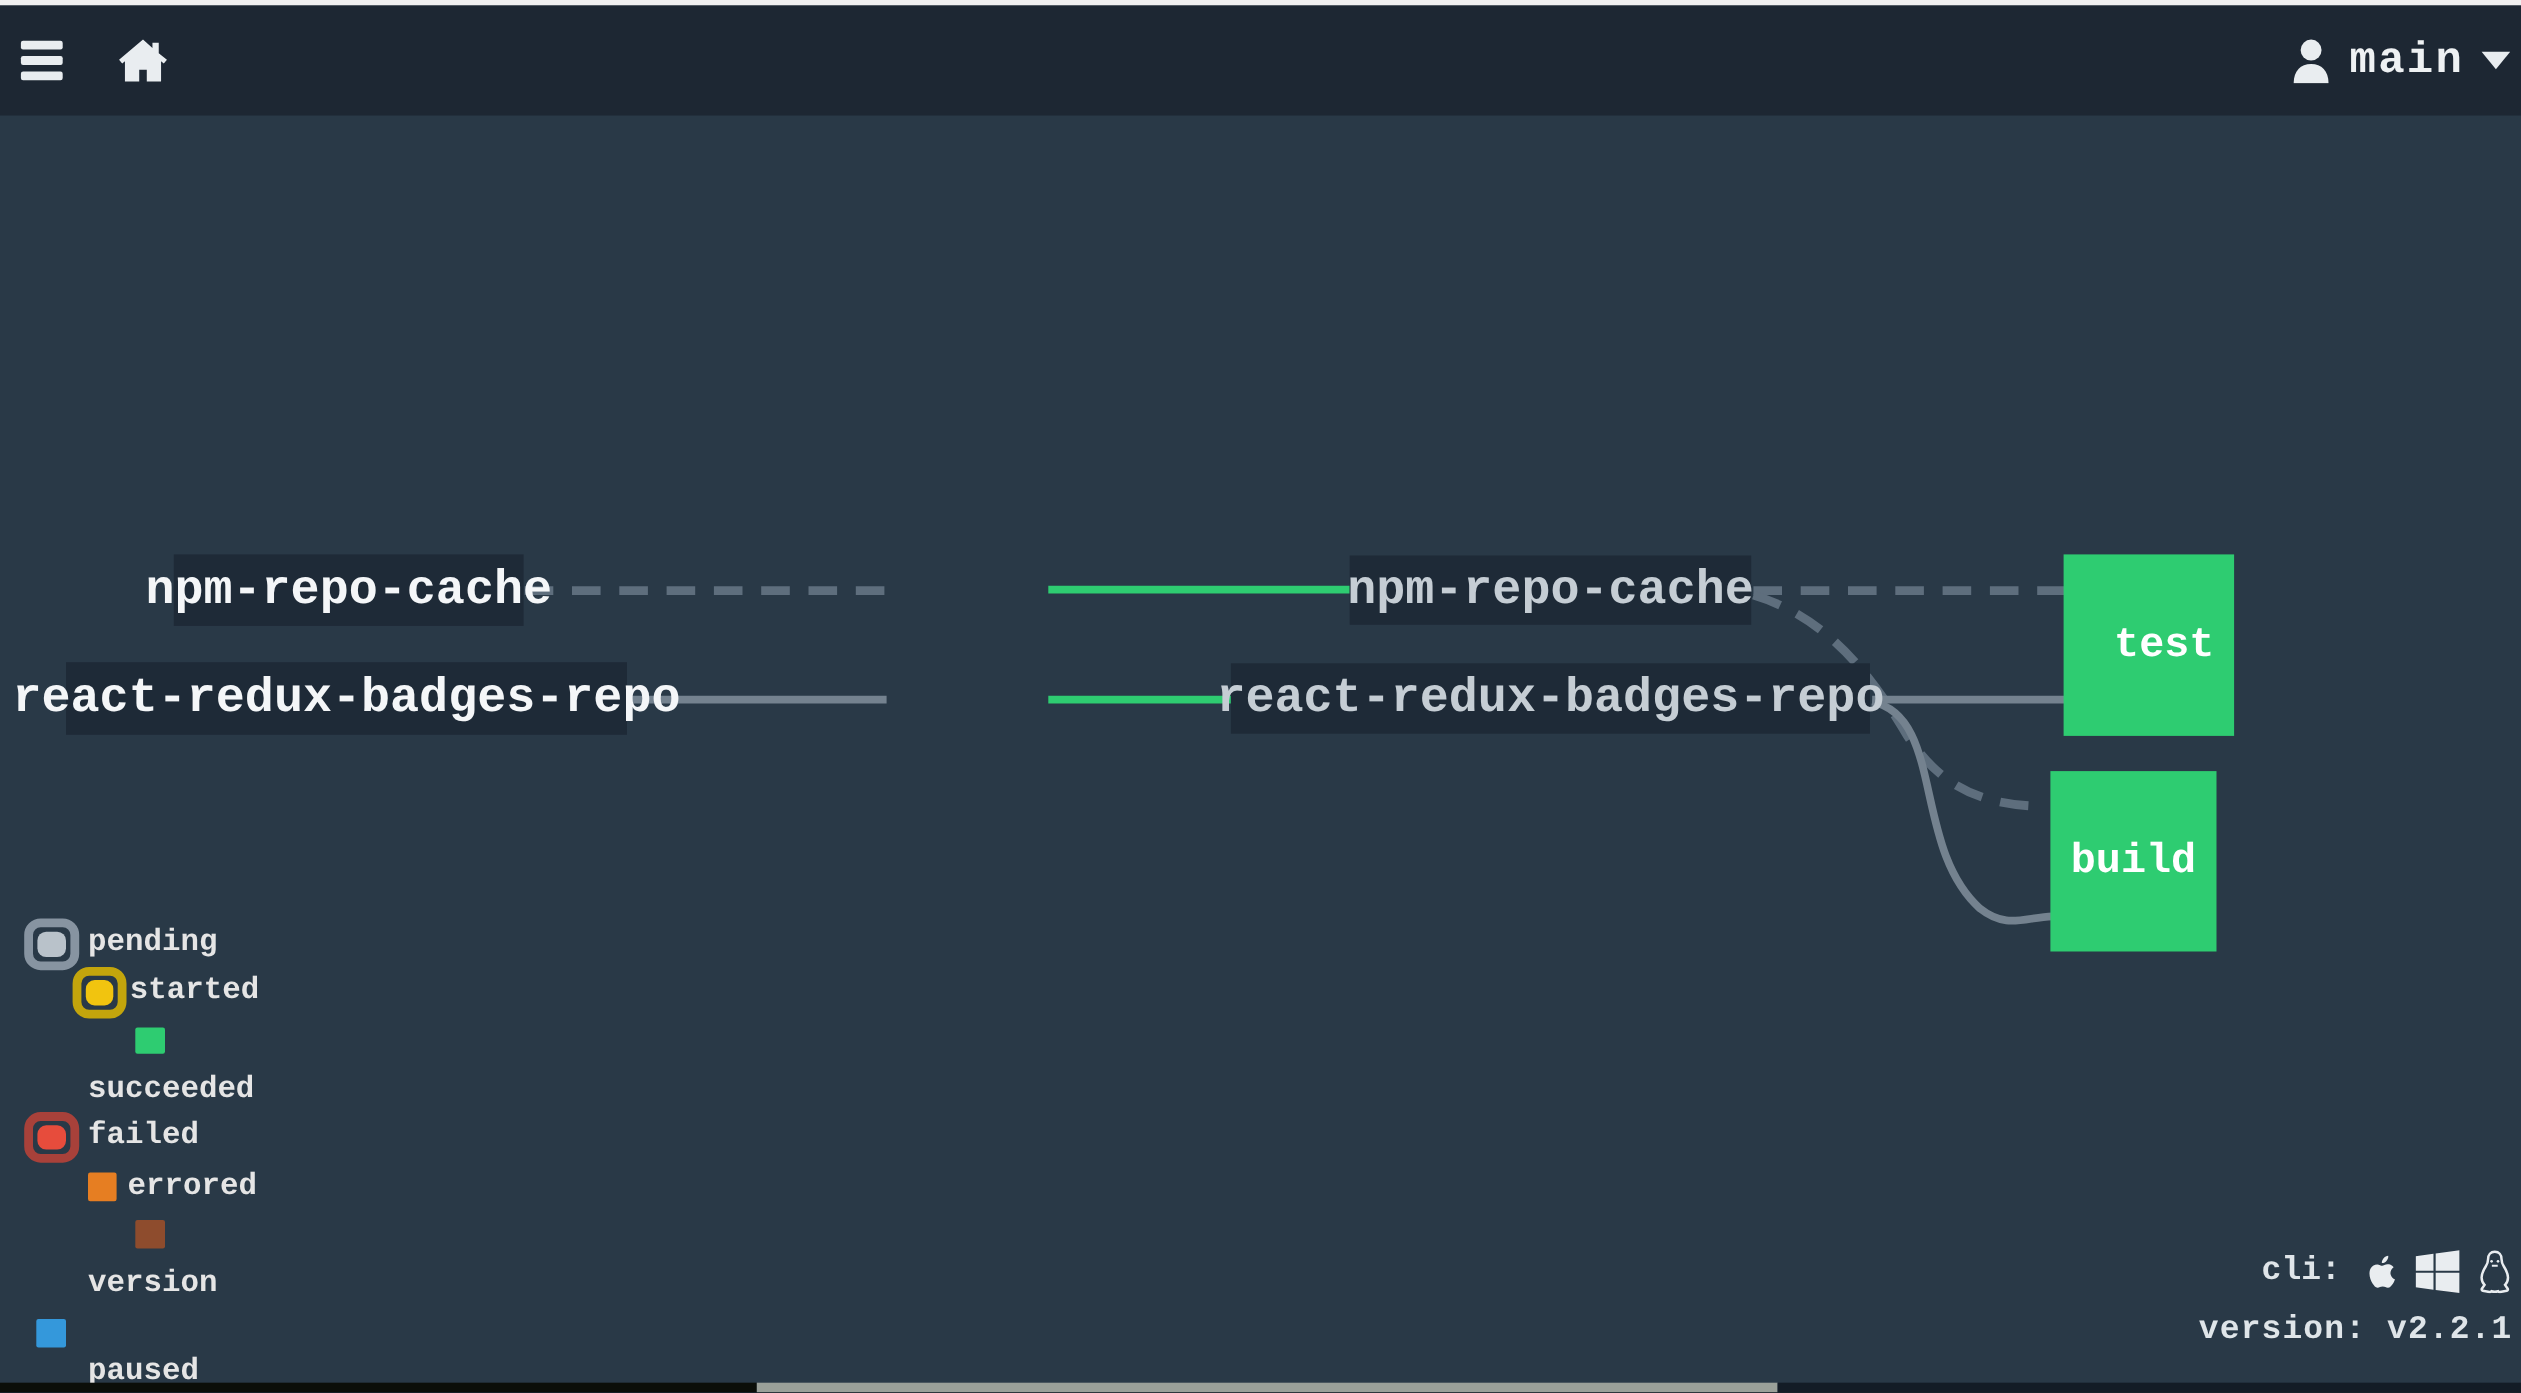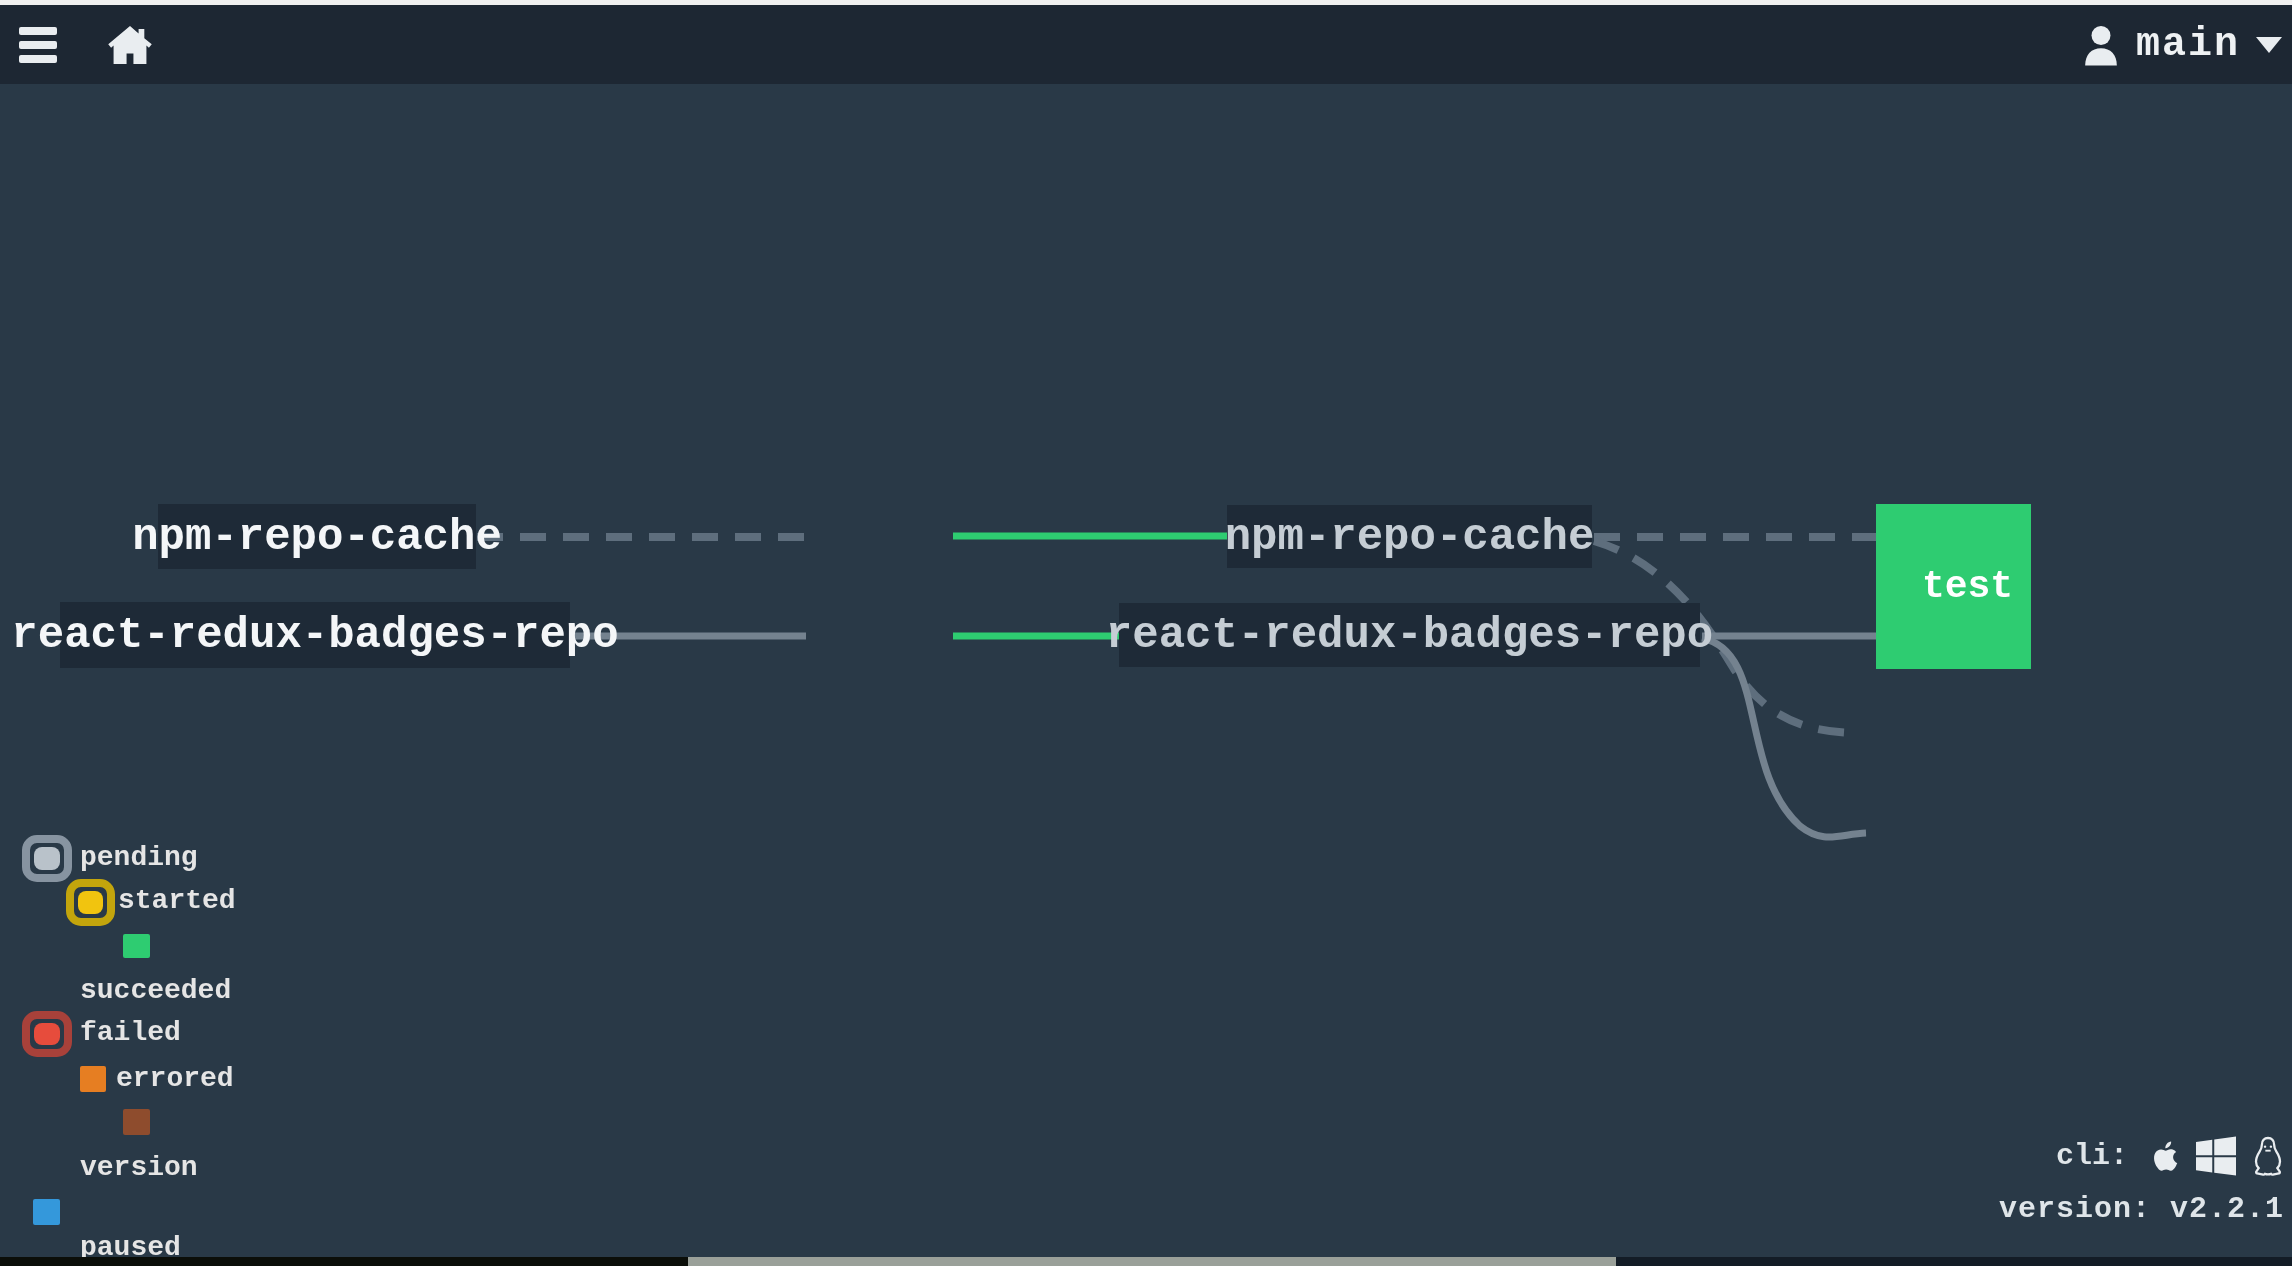--- a/index.html
+++ b/index.html
@@ -4,21 +4,21 @@
 <style>
   html,body{margin:0;padding:0;background:#11161c;}
   .screen{
     position:relative;width:2292px;height:1266px;overflow:hidden;
     background:#293947;
     font-family:"Liberation Mono","DejaVu Sans Mono",monospace;
   }
   
   .topstrip{position:absolute;left:0;top:0;width:100%;height:5px;background:#f0f0f0;}
   .topbar{
-    position:absolute;left:0;top:5px;width:100%;height:79px;background:#1d2733;
+    position:absolute;left:0;top:5px;width:100%;height:100px;background:#1d2733;
     display:flex;align-items:center;
   }
   .hamburger{margin-left:19px;width:38px;height:36px;display:flex;flex-direction:column;justify-content:space-between;cursor:pointer;}
   .hamburger span{display:block;height:8px;border-radius:2px;background:#e9edf0;}
   .home-btn{margin-left:50px;width:46px;height:42px;cursor:pointer;}
   .home-btn svg{width:46px;height:42px;fill:#e9edf0;}
   .topbar-right{margin-left:auto;margin-right:10px;display:flex;align-items:center;gap:16px;cursor:pointer;}
   .user-icon svg{width:38px;height:42px;fill:#e9edf0;display:block;}
   .team-name{color:#eef1f3;font-size:40px;font-weight:700;letter-spacing:2px;}
   .caret-down{width:0;height:0;border-left:13px solid transparent;border-right:13px solid transparent;border-top:16px solid #e9edf0;}
@@ -115,20 +115,21 @@
 
   <div class="res-label bright" style="left:60px;top:602px;width:510px;height:66px;">react-redux-badges-repo</div>
 
 
   <div class="res-label dim" style="left:1227px;top:505px;width:365px;height:63px;">npm-repo-cache</div>
 
   <div class="res-label dim" style="left:1119px;top:603px;width:581px;height:64px;">react-redux-badges-repo</div>
 
   <div class="job-box" style="left:1876px;top:504px;width:127px;height:165px;padding-left:28px;">test</div>
 
+  <div class="job-box" style="left:1864px;top:701px;width:151px;height:164px;">build</div>
 
   <div>
     <div class="ring-icon ring-pending" style="left:22px;top:835px;width:50px;height:47px;">
         <div class="fill"></div>
       </div>
     <div class="legend-label" style="left:80px;top:841px;">pending</div>
 
     <div class="ring-icon ring-started" style="left:66px;top:879px;width:49px;height:47px;">
         <div class="fill"></div>
       </div>

